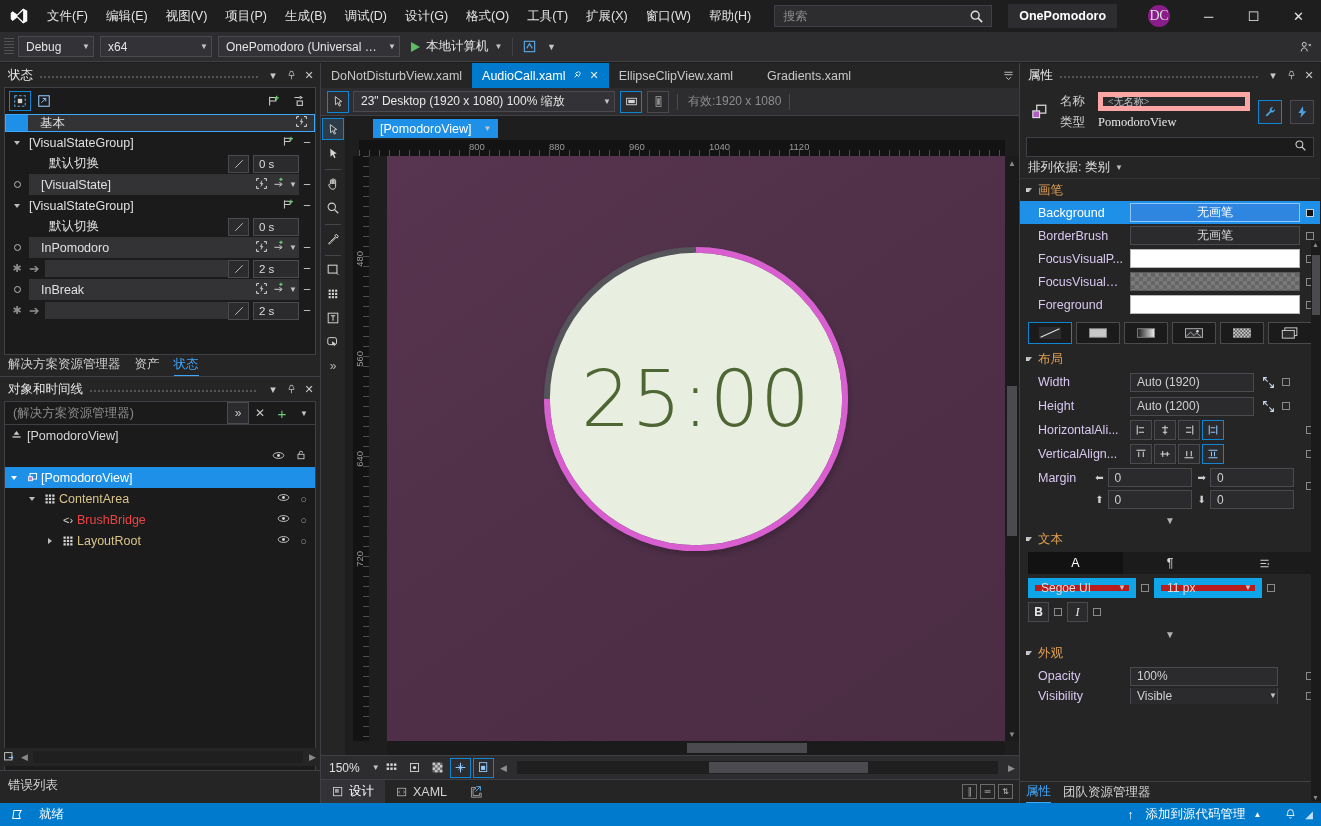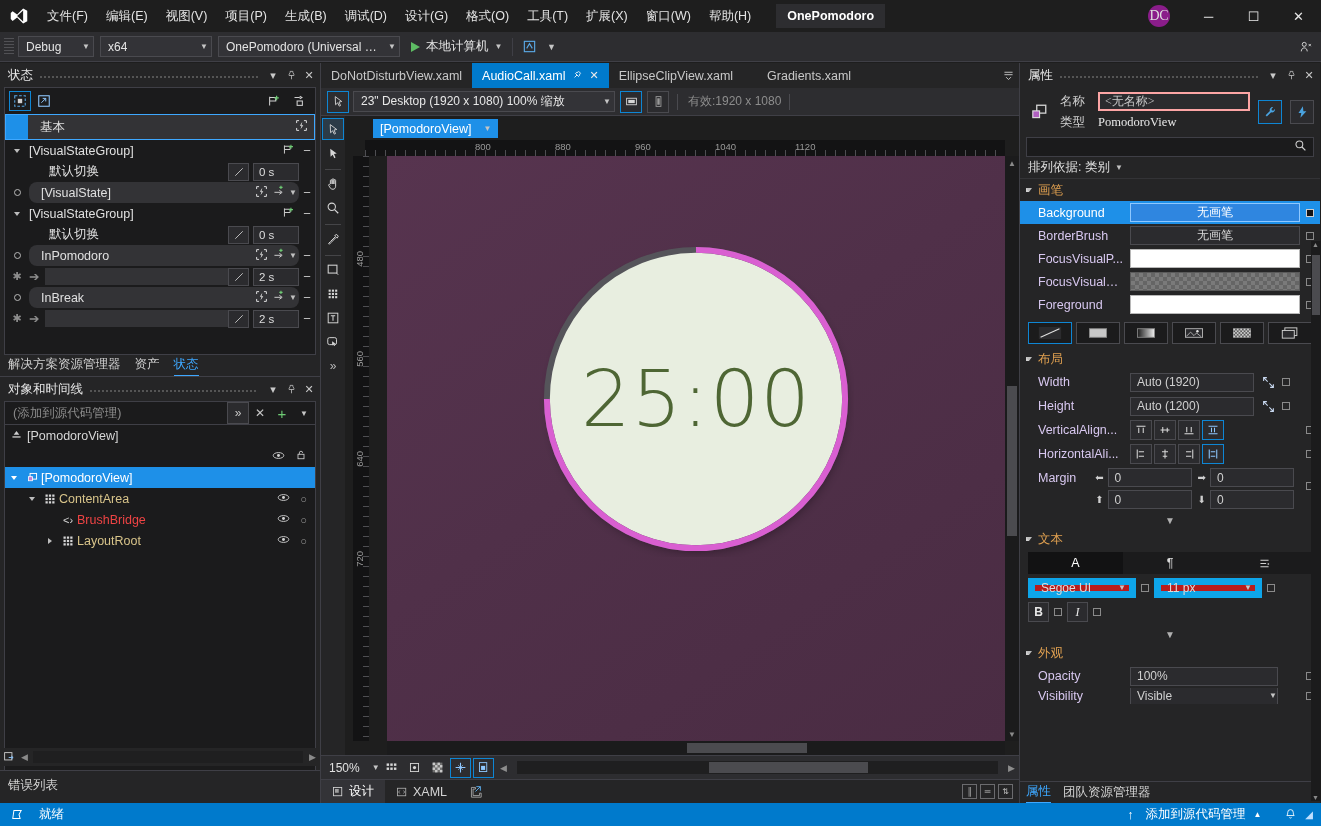--- a/index.html
+++ b/index.html
@@ -50,24 +50,24 @@
   .phbtn{width:18px;height:20px;display:flex;align-items:center;justify-content:center;color:#c9c9c9;font-size:11px;}
 
   
   .states{background:#1b1b1c;border:1px solid #3f3f46;margin:0 4px;flex:0 0 auto;}
   .states-tools{height:26px;display:flex;align-items:center;background:#1b1b1c;padding:0 4px;}
   .sq-btn{width:22px;height:20px;border:1px solid transparent;display:flex;align-items:center;justify-content:center;margin-right:2px;}
   .sq-btn.on{border-color:#0e86d4;}
   .sq-btn svg{width:14px;height:14px;}
   .spacer{flex:1;}
   .state-row{height:21px;display:flex;align-items:center;font-size:12.5px;color:#e0e0e0;}
-  .state-row.sel{background:#1e90e8;border:1px solid #3ea8ff;height:26px;}
+  .state-row.sel{background:#1e90e8;border:1px solid #3ea8ff;height:18px;}
   .state-row .gutter{width:24px;flex:0 0 24px;display:flex;align-items:center;justify-content:center;color:#a0a0a0;font-size:11px;}
   .state-row .name{flex:1;white-space:nowrap;overflow:hidden;}
-  .grpbg{background:#333336;height:21px;display:flex;align-items:center;flex:1;padding-left:12px;border-radius:8px;}
+  .grpbg{background:#333336;height:21px;display:flex;align-items:center;flex:1;padding-left:12px;}
   .tri{width:0;height:0;border-left:4px solid #bdbdbd;border-top:3.2px solid transparent;border-bottom:3.2px solid transparent;}
   .tri.down{border-left:3.2px solid transparent;border-right:3.2px solid transparent;border-top:4px solid #bdbdbd;border-bottom:0;}
   .dur-box{width:46px;height:18px;background:#2b2b2e;border:1px solid #4a4a4f;color:#dedede;font-size:11.5px;display:flex;align-items:center;padding-left:5px;}
   .slash{width:21px;height:18px;border:1px solid #4a4a4f;background:#2b2b2e;display:flex;align-items:center;justify-content:center;margin-right:4px;}
   .minus{width:16px;text-align:center;color:#c8c8c8;font-size:13px;}
   .hollow-o{width:7px;height:7px;border:1.3px solid #b9b9b9;border-radius:50%;}
   .star{color:#8d8d8d;font-size:11px;}
 
   .panel-tabs{height:22px;display:flex;align-items:center;gap:14px;padding:0 8px;font-size:12.5px;color:#d0d0d0;border-bottom:1px solid #3f3f46;}
   .panel-tabs .t{padding-bottom:2px;white-space:nowrap;}
@@ -98,21 +98,21 @@
   .eff{color:#8d8d8d;font-size:12px;margin-left:10px;white-space:nowrap;}
 
   .canvaswrap{flex:1;display:flex;min-height:0;position:relative;}
   .tools{width:24px;background:#252526;display:flex;flex-direction:column;align-items:center;padding-top:2px;}
   .tool{width:22px;height:22px;display:flex;align-items:center;justify-content:center;margin-bottom:2px;border:1px solid transparent;}
   .tool.on{border-color:#0e86d4;background:#2b3b48;}
   .tool-sep{width:16px;height:1px;background:#454548;margin:3px 0;}
 
   .stage{flex:1;position:relative;background:#1e1e1e;min-width:0;}
   .crumb{position:absolute;left:28px;top:3px;height:19px;background:#1e90e8;color:#fff;font-size:12.5px;display:flex;align-items:center;padding:0 7px;z-index:6;}
-  .ruler-h{position:absolute;left:20px;right:14px;top:24px;height:16px;background:#131314;color:#9a9a9a;font-size:9.5px;}
+  .ruler-h{position:absolute;left:14px;right:14px;top:24px;height:16px;background:#131314;color:#9a9a9a;font-size:9.5px;}
   .ruler-v{position:absolute;left:8px;top:40px;bottom:14px;width:16px;background:#131314;color:#9a9a9a;font-size:9.5px;}
   .rt{position:absolute;top:1px;padding-left:2px;}
   .rtv{position:absolute;left:1px;writing-mode:vertical-rl;transform:rotate(180deg);}
   .tickrow{position:absolute;bottom:0;left:0;right:0;height:6px;
     background-image:repeating-linear-gradient(to right,#4e4e52 0 1px,transparent 1px 10px);}
   .tickcol{position:absolute;right:0;top:0;bottom:0;width:6px;
     background-image:repeating-linear-gradient(to bottom,#4e4e52 0 1px,transparent 1px 10px);}
 
   .artboard{position:absolute;left:42px;top:40px;right:14px;bottom:14px;overflow:hidden;
     background:linear-gradient(145deg,#57344f 0%,#503049 45%,#4a2c43 100%);}
@@ -140,21 +140,21 @@
   .dsg.active{background:#333337;color:#fff;}
   .dsg-right{margin-left:auto;display:flex;gap:3px;padding-right:6px;}
   .dsg-right span{width:15px;height:15px;border:1px solid #6b6b6e;display:flex;align-items:center;justify-content:center;font-size:8px;color:#c0c0c0;}
 
   
   .prop-id{display:flex;align-items:center;padding:4px 6px 2px 6px;gap:8px;}
   .prop-ico{width:26px;height:26px;display:flex;align-items:center;justify-content:center;}
   .prop-fields{flex:1;font-family:Liberation Serif, serif;}
   .pf-row{display:flex;align-items:center;height:21px;gap:8px;}
   .pf-lab{color:#cfcfcf;font-size:12.5px;width:30px;}
-  .pf-in{flex:1;height:19px;background:#2b2b2e;border:2px solid #fca5a5;color:#c9c9c9;font-size:12px;display:flex;align-items:center;padding-left:5px;}
+  .pf-in{flex:1;height:19px;background:#2b2b2e;border:5px solid #fca5a5;color:#c9c9c9;font-size:10px;display:flex;align-items:center;padding-left:5px;}
   .pf-static{flex:1;color:#e8e8e8;font-size:12.5px;}
   .idbtn{width:24px;height:24px;border:1px solid #4a4a4f;display:flex;align-items:center;justify-content:center;background:#2b2b2e;}
   .idbtn.on{border-color:#0e86d4;}
   .prop-search{margin:2px 6px 0 6px;height:20px;background:#1b1b1c;border:1px solid #3f3f46;display:flex;align-items:center;position:relative;}
   .prop-search input{background:transparent;border:0;outline:0;width:100%;color:#cfcfcf;padding-left:6px;font-size:12px;font-family:inherit;}
   .sortrow{height:22px;display:flex;align-items:center;padding:0 8px;color:#e0e0e0;font-size:12.5px;gap:5px;border-bottom:1px solid #333336;}
   .cat{height:22px;display:flex;align-items:center;gap:6px;padding-left:6px;color:#e0a050;font-size:12.5px;}
   .cat .tri{border-left-color:#d2d2d2;}
   .prow{height:23px;display:flex;align-items:center;padding-left:18px;padding-right:6px;gap:6px;}
   .prow.sel{background:#1e90e8;}
@@ -224,20 +224,29 @@
       <div class="menu-item">项目(P)</div>
       <div class="menu-item">生成(B)</div>
       <div class="menu-item">调试(D)</div>
       <div class="menu-item">设计(G)</div>
       <div class="menu-item">格式(O)</div>
       <div class="menu-item">工具(T)</div>
       <div class="menu-item">扩展(X)</div>
       <div class="menu-item">窗口(W)</div>
       <div class="menu-item">帮助(H)</div>
     </div>
+    <div class="searchbox">
+      <input placeholder="搜索" style="">
+      <span class="search-ico">
+        <svg viewBox="0 0 16 16">
+            <circle cx="6.6" cy="6.6" r="4.2" fill="none" stroke="#e0e0e0" stroke-width="1.5"></circle>
+            <line x1="9.8" y1="9.8" x2="14" y2="14" stroke="#e0e0e0" stroke-width="1.8"></line>
+          </svg>
+      </span>
+    </div>
     <div class="proj-chip">OnePomodoro</div>
     <div class="win-right">
       <div class="avatar">DC</div>
       <div class="winbtn">─</div>
       <div class="winbtn">☐</div>
       <div class="winbtn">✕</div>
     </div>
   </div>
 
   <div class="toolbar">
@@ -502,21 +511,21 @@
           <span class="phbtn">
             <svg viewBox="0 0 16 16" width="11" height="11">
                 <path d="M6 2h4v1.5l1.5 3v1.5H4.5V6.5L6 3.5V2z" fill="none" stroke="#cacaca" stroke-width="1.1"></path>
                 <line x1="8" y1="8" x2="8" y2="13.5" stroke="#cacaca" stroke-width="1.1"></line>
               </svg>
           </span>
           <span class="phbtn">✕</span>
         </div>
 
         <div class="ot-bar">
-          <span class="ph">(添加到源代码管理)</span>
+          <span class="ph">(解决方案资源管理器)</span>
           <span class="ot-btn" style="border:1px solid #4a4a4f;background:#2b2b2e;">»</span>
           <span class="ot-btn">✕</span>
           <span class="ot-btn" style="color:#6ecb74;font-size:15px;">+</span>
           <span class="ot-btn" style="font-size:8px;">▼</span>
         </div>
 
         <div class="tree">
           <div class="tree-row">
             <span style="width:22px;display:flex;align-items:center;justify-content:center;">
               <svg viewBox="0 0 16 16" width="13" height="13">
@@ -1076,20 +1085,51 @@
         <span class="plab">Height</span>
         <span class="lval">Auto (1200)</span>
         <span class="lbtn">
           <svg viewBox="0 0 16 16" width="13" height="13">
               <path d="M2 6V2h4M14 10v4h-4M2 2l5 5M14 14l-5-5" stroke="#c8d8f0" stroke-width="1.3" fill="none"></path>
             </svg>
         </span>
         <span class="dot-sq"></span>
       </div>
       <div class="lrow">
+        <span class="plab">HorizontalAli...</span>
+        <span class="alignset">
+          <span class="ab">
+              <svg viewBox="0 0 16 16" width="12" height="12">
+                <path d="M3 2v12" stroke="#d6d6d6" stroke-width="1.4"></path>
+                <path d="M5 5h7M5 11h7" stroke="#d6d6d6" stroke-width="1.4"></path>
+              </svg>
+            </span>
+          <span class="ab">
+              <svg viewBox="0 0 16 16" width="12" height="12">
+                <path d="M8 2v12" stroke="#d6d6d6" stroke-width="1.4"></path>
+                <path d="M4 5h8M5 11h6" stroke="#d6d6d6" stroke-width="1.4"></path>
+              </svg>
+            </span>
+          <span class="ab">
+              <svg viewBox="0 0 16 16" width="12" height="12">
+                <path d="M13 2v12" stroke="#d6d6d6" stroke-width="1.4"></path>
+                <path d="M4 5h7M4 11h7" stroke="#d6d6d6" stroke-width="1.4"></path>
+              </svg>
+            </span>
+          <span class="ab on">
+              <svg viewBox="0 0 16 16" width="12" height="12">
+                <path d="M3 2v12M13 2v12" stroke="#8fc8ff" stroke-width="1.4"></path>
+                <path d="M5 5h6M5 11h6" stroke="#8fc8ff" stroke-width="1.4"></path>
+              </svg>
+            </span>
+        </span>
+        <span style="flex:1"></span>
+        <span class="dot-sq"></span>
+      </div>
+      <div class="lrow">
         <span class="plab">VerticalAlign...</span>
         <span class="alignset">
           <span class="ab">
               <svg viewBox="0 0 16 16" width="12" height="12">
                 <path d="M2 3h12" stroke="#d6d6d6" stroke-width="1.4"></path>
                 <path d="M5 5v7M11 5v7" stroke="#d6d6d6" stroke-width="1.4"></path>
               </svg>
             </span>
           <span class="ab">
               <svg viewBox="0 0 16 16" width="12" height="12">
@@ -1100,51 +1140,20 @@
           <span class="ab">
               <svg viewBox="0 0 16 16" width="12" height="12">
                 <path d="M2 13h12" stroke="#d6d6d6" stroke-width="1.4"></path>
                 <path d="M5 4v7M11 4v7" stroke="#d6d6d6" stroke-width="1.4"></path>
               </svg>
             </span>
           <span class="ab on">
               <svg viewBox="0 0 16 16" width="12" height="12">
                 <path d="M2 3h12M2 13h12" stroke="#8fc8ff" stroke-width="1.4"></path>
                 <path d="M6 5v6M10 5v6" stroke="#8fc8ff" stroke-width="1.4"></path>
-              </svg>
-            </span>
-        </span>
-        <span style="flex:1"></span>
-        <span class="dot-sq"></span>
-      </div>
-      <div class="lrow">
-        <span class="plab">HorizontalAli...</span>
-        <span class="alignset">
-          <span class="ab">
-              <svg viewBox="0 0 16 16" width="12" height="12">
-                <path d="M3 2v12" stroke="#d6d6d6" stroke-width="1.4"></path>
-                <path d="M5 5h7M5 11h7" stroke="#d6d6d6" stroke-width="1.4"></path>
-              </svg>
-            </span>
-          <span class="ab">
-              <svg viewBox="0 0 16 16" width="12" height="12">
-                <path d="M8 2v12" stroke="#d6d6d6" stroke-width="1.4"></path>
-                <path d="M4 5h8M5 11h6" stroke="#d6d6d6" stroke-width="1.4"></path>
-              </svg>
-            </span>
-          <span class="ab">
-              <svg viewBox="0 0 16 16" width="12" height="12">
-                <path d="M13 2v12" stroke="#d6d6d6" stroke-width="1.4"></path>
-                <path d="M4 5h7M4 11h7" stroke="#d6d6d6" stroke-width="1.4"></path>
-              </svg>
-            </span>
-          <span class="ab on">
-              <svg viewBox="0 0 16 16" width="12" height="12">
-                <path d="M3 2v12M13 2v12" stroke="#8fc8ff" stroke-width="1.4"></path>
-                <path d="M5 5h6M5 11h6" stroke="#8fc8ff" stroke-width="1.4"></path>
               </svg>
             </span>
         </span>
         <span style="flex:1"></span>
         <span class="dot-sq"></span>
       </div>
       <div class="lrow" style="height:46px;align-items:flex-start;padding-top:2px;">
         <span class="plab" style="padding-top:3px;">Margin</span>
         <span style="display:flex;flex-direction:column;gap:3px;">
           <span class="marg">

